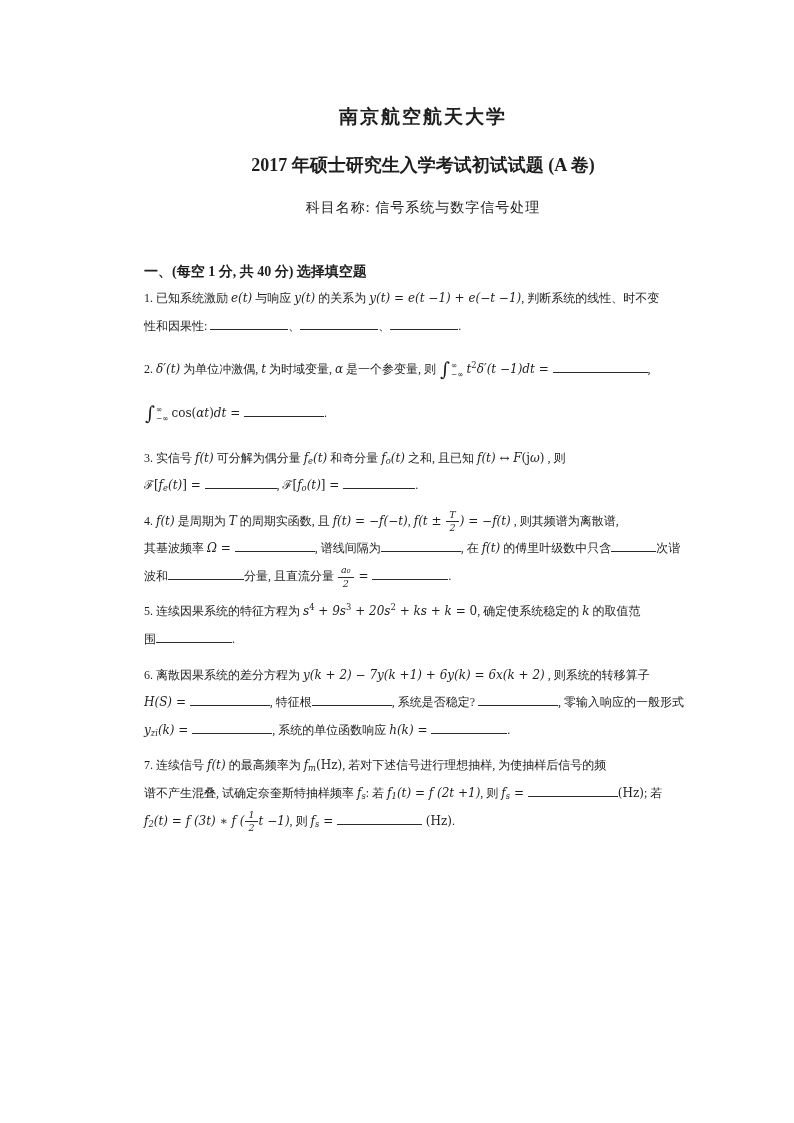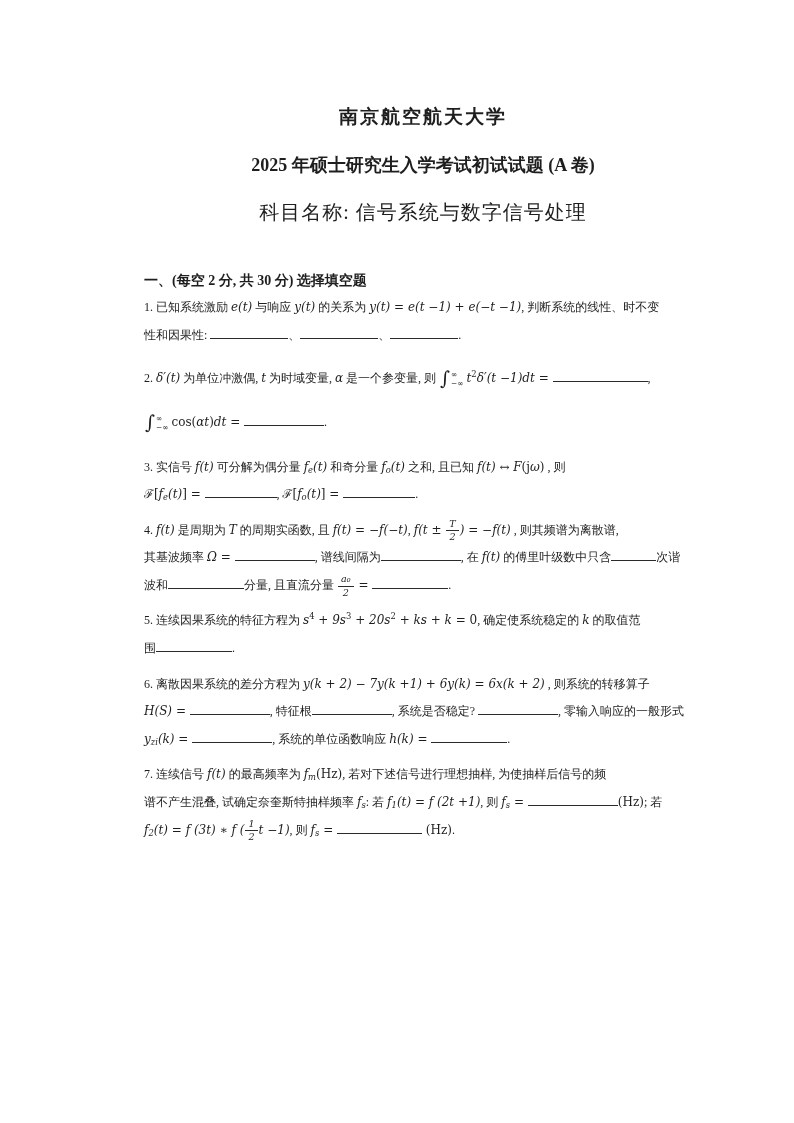--- a/index.html
+++ b/index.html
@@ -12,21 +12,21 @@
     overflow:hidden;
     font-family:"Liberation Serif","DejaVu Serif",serif;
     padding-left:24px;
   }
   .content{padding:104px 116px 0 120px;}
   .h-university{
     text-align:center;font-size:19px;font-weight:bold;
     letter-spacing:2px;margin:0;
   }
   .h-exam{text-align:center;font-size:18px;font-weight:bold;margin:23px 0 0;}
-  .h-subject{text-align:center;font-size:20px;font-weight:normal;margin:22px 0 0;letter-spacing:1px;}
+  .h-subject{text-align:center;font-size:14px;font-weight:normal;margin:22px 0 0;letter-spacing:1px;}
   .section-heading{font-size:14px;font-weight:bold;margin:46px 0 4px;}
   .questions{}
   .question{
     font-size:12px;
     line-height:2.3;
     margin:0 0 8px;
     text-align:left;
   }
   
   .tx{font-family:"Liberation Serif","DejaVu Serif",serif;}
@@ -65,23 +65,23 @@
   .ilim span{display:block;}
   .ilim .iu{text-align:left;}
   .ilim .il{text-align:left;}
 </style>
 </head>
 <body>
 
 <div class="page">
   <div class="content">
     <h1 class="h-university">南京航空航天大学</h1>
-    <h2 class="h-exam">2025 年硕士研究生入学考试初试试题 (A 卷)</h2>
+    <h2 class="h-exam">2017 年硕士研究生入学考试初试试题 (A 卷)</h2>
     <h3 class="h-subject">科目名称: 信号系统与数字信号处理</h3>
-    <div class="section-heading">一、(每空 2 分, 共 30 分) 选择填空题</div>
+    <div class="section-heading">一、(每空 1 分, 共 40 分) 选择填空题</div>
     <div class="questions">
         <div class="question"><span class="tx">1.  已知系统激励 </span><span class="m">e(t)</span><span class="tx"> 与响应 </span><span class="m">y(t)</span><span class="tx"> 的关系为 </span><span class="m">y(t) = e(t −1) + e(−t −1)</span><span class="tx">, 判断系统的线性、时不变</span><br><span class="tx">性和因果性: </span><span class="bl" style="width: 78px;"></span><span class="tx">、</span><span class="bl" style="width: 78px;"></span><span class="tx">、</span><span class="bl" style="width: 68px;"></span><span class="tx">.</span></div>
         <div class="question"><span class="tx">2.  </span><span class="m">δ′(t)</span><span class="tx"> 为单位冲激偶, </span><span class="m">t</span><span class="tx"> 为时域变量, </span><span class="m">α</span><span class="tx"> 是一个参变量, 则 </span><span class="itg"><span class="isym">∫</span><span class="ilim"><span class="iu">∞</span><span class="il">−∞</span></span></span><span class="m">t</span><span class="sp">2</span><span class="m">δ′(t −1)dt</span><span class="r"> = </span><span class="bl" style="width: 95px;"></span><span class="tx">,</span><br><span class="itg"><span class="isym">∫</span><span class="ilim"><span class="iu">∞</span><span class="il">−∞</span></span></span><span class="r">cos(</span><span class="m">αt</span><span class="r">)</span><span class="m">dt</span><span class="r"> = </span><span class="bl" style="width: 80px;"></span><span class="tx">.</span></div>
         <div class="question"><span class="tx">3.  实信号 </span><span class="m">f(t)</span><span class="tx"> 可分解为偶分量 </span><span class="m">f</span><span class="sb">e</span><span class="m">(t)</span><span class="tx"> 和奇分量 </span><span class="m">f</span><span class="sb">o</span><span class="m">(t)</span><span class="tx"> 之和, 且已知 </span><span class="m">f(t)</span><span class="r"> ↔ </span><span class="m">F</span><span class="r">(j</span><span class="m">ω</span><span class="r">)</span><span class="tx"> , 则</span><br><span class="r">ℱ[</span><span class="m">f</span><span class="sb">e</span><span class="m">(t)</span><span class="r">] = </span><span class="bl" style="width: 72px;"></span><span class="tx">,   </span><span class="r">ℱ[</span><span class="m">f</span><span class="sb">o</span><span class="m">(t)</span><span class="r">] = </span><span class="bl" style="width: 72px;"></span><span class="tx">.</span></div>
         <div class="question"><span class="tx">4.  </span><span class="m">f(t)</span><span class="tx"> 是周期为 </span><span class="m">T</span><span class="tx"> 的周期实函数, 且 </span><span class="m">f(t) = −f(−t)</span><span class="tx">,  </span><span class="m">f(t ± </span><span class="frac"><span class="fn">T</span><span class="fd">2</span></span><span class="m">) = −f(t)</span><span class="tx"> , 则其频谱为离散谱,</span><br><span class="tx">其基波频率 </span><span class="m">Ω</span><span class="r"> = </span><span class="bl" style="width: 80px;"></span><span class="tx">, 谱线间隔为</span><span class="bl" style="width: 80px;"></span><span class="tx">, 在 </span><span class="m">f(t)</span><span class="tx"> 的傅里叶级数中只含</span><span class="bl" style="width: 45px;"></span><span class="tx">次谐</span><br><span class="tx">波和</span><span class="bl" style="width: 76px;"></span><span class="tx">分量, 且直流分量 </span><span class="frac"><span class="fn">a₀</span><span class="fd">2</span></span><span class="r"> = </span><span class="bl" style="width: 76px;"></span><span class="tx">.</span></div>
         <div class="question"><span class="tx">5.  连续因果系统的特征方程为 </span><span class="m">s</span><span class="sp">4</span><span class="m"> + 9s</span><span class="sp">3</span><span class="m"> + 20s</span><span class="sp">2</span><span class="m"> + ks + k</span><span class="r"> = 0</span><span class="tx">, 确定使系统稳定的 </span><span class="m">k</span><span class="tx"> 的取值范</span><br><span class="tx">围</span><span class="bl" style="width: 76px;"></span><span class="tx">.</span></div>
         <div class="question"><span class="tx">6.  离散因果系统的差分方程为 </span><span class="m">y(k + 2) − 7y(k +1) + 6y(k) = 6x(k + 2)</span><span class="tx"> , 则系统的转移算子</span><br><span class="m">H(S)</span><span class="r"> = </span><span class="bl" style="width: 80px;"></span><span class="tx">,  特征根</span><span class="bl" style="width: 80px;"></span><span class="tx">,  系统是否稳定? </span><span class="bl" style="width: 80px;"></span><span class="tx">,  零输入响应的一般形式</span><br><span class="m">y</span><span class="sb">zi</span><span class="m">(k)</span><span class="r"> = </span><span class="bl" style="width: 80px;"></span><span class="tx">,  系统的单位函数响应 </span><span class="m">h(k)</span><span class="r"> = </span><span class="bl" style="width: 76px;"></span><span class="tx">.</span></div>
         <div class="question"><span class="tx">7. 连续信号 </span><span class="m">f(t)</span><span class="tx"> 的最高频率为 </span><span class="m">f</span><span class="sb">m</span><span class="r">(Hz)</span><span class="tx">, 若对下述信号进行理想抽样, 为使抽样后信号的频</span><br><span class="tx">谱不产生混叠, 试确定奈奎斯特抽样频率 </span><span class="m">f</span><span class="sb">s</span><span class="tx">: 若 </span><span class="m">f</span><span class="sb">1</span><span class="m">(t) = f (2t +1)</span><span class="tx">,  则 </span><span class="m">f</span><span class="sb">s</span><span class="r"> = </span><span class="bl" style="width: 90px;"></span><span class="r">(Hz)</span><span class="tx">; 若</span><br><span class="m">f</span><span class="sb">2</span><span class="m">(t) = f (3t) ∗ f (</span><span class="frac"><span class="fn">1</span><span class="fd">2</span></span><span class="m">t −1)</span><span class="tx">,  则 </span><span class="m">f</span><span class="sb">s</span><span class="r"> = </span><span class="bl" style="width: 85px;"></span><span class="r"> (Hz)</span><span class="tx">.</span></div>
       </div>
   </div>

